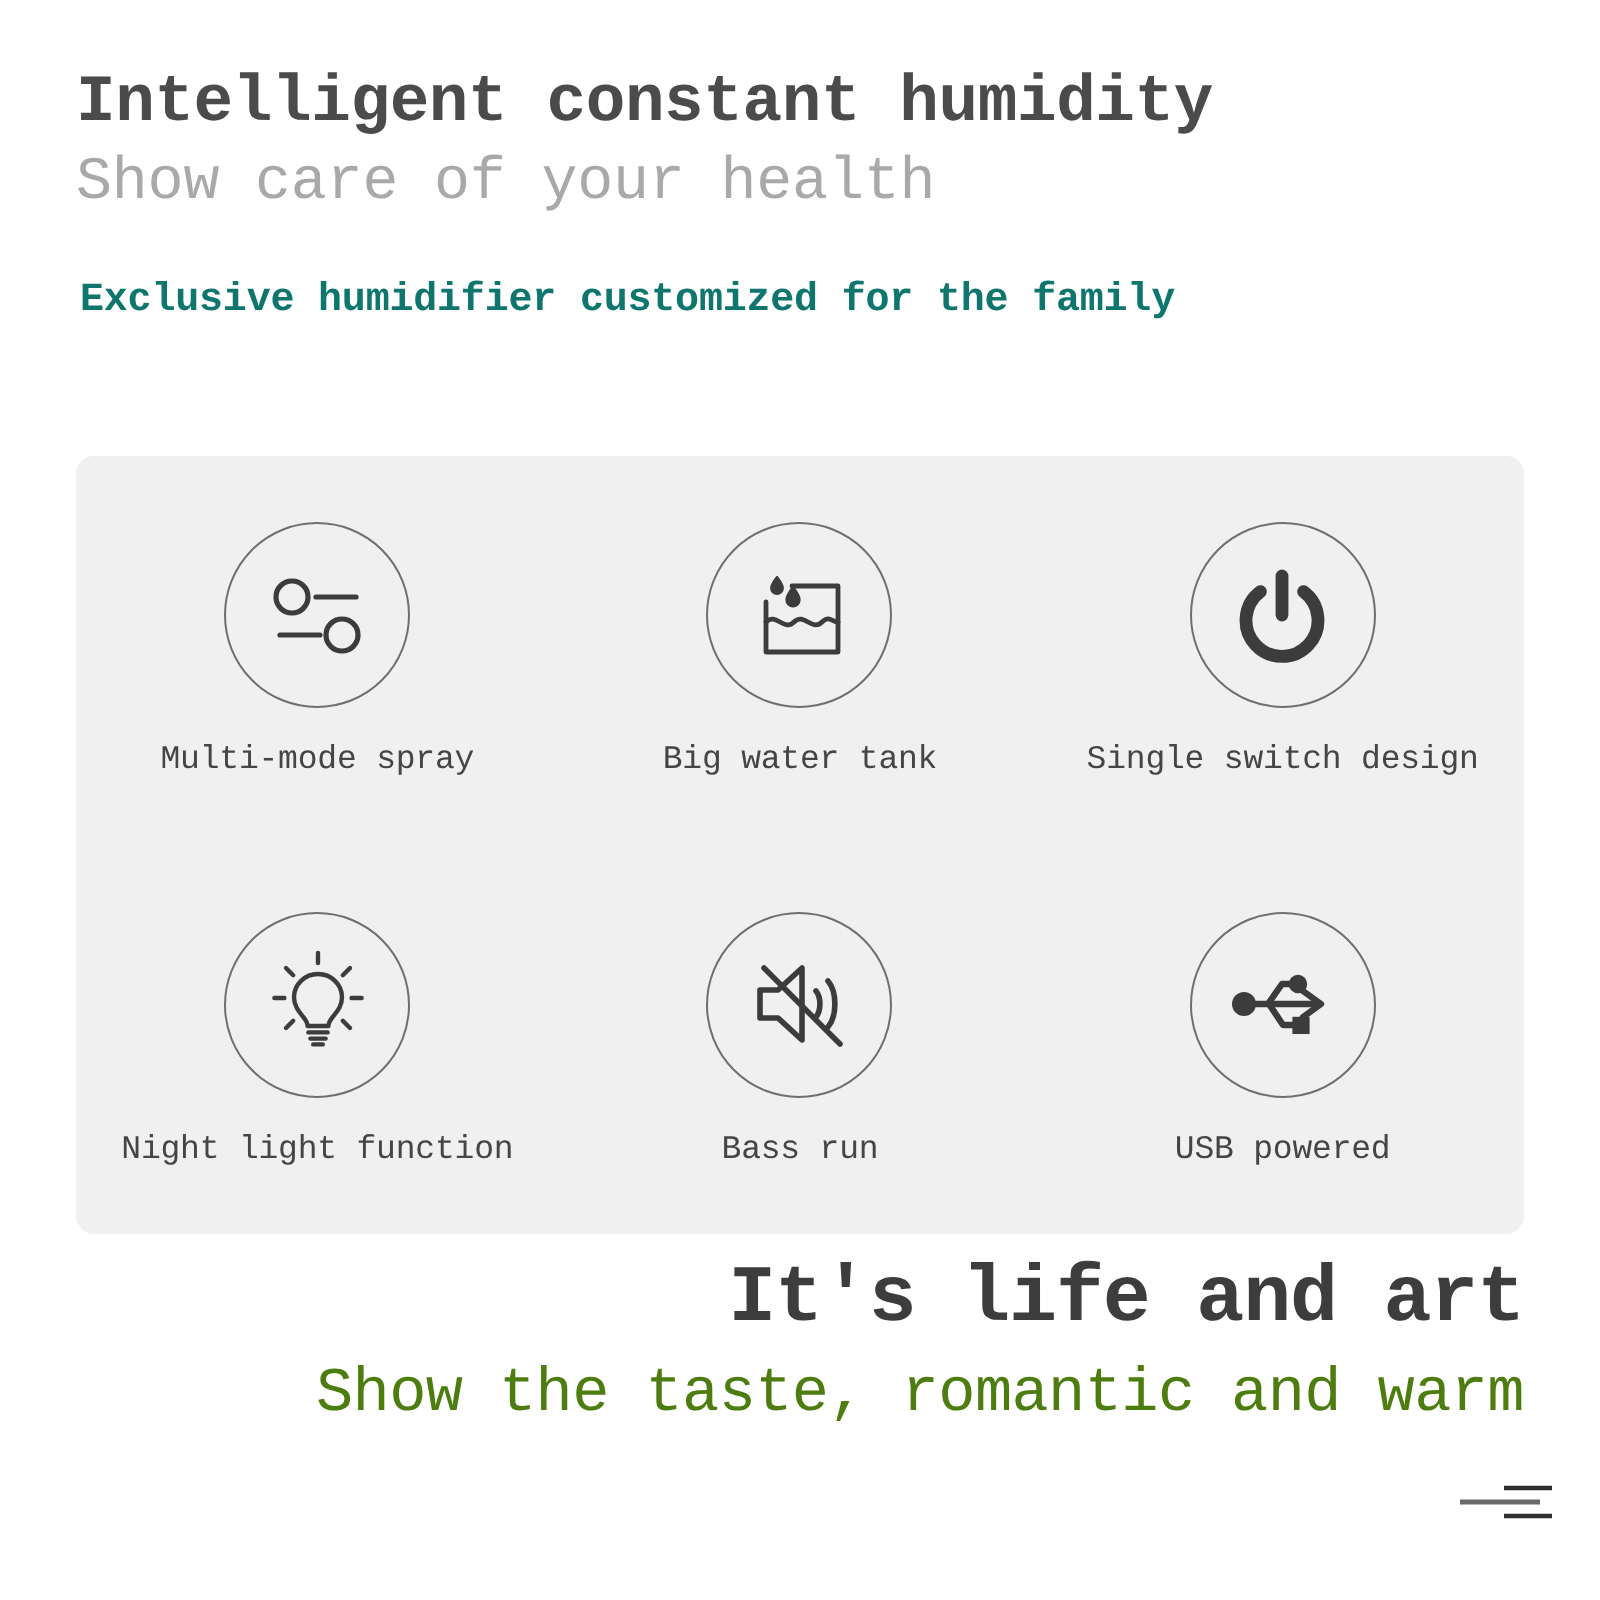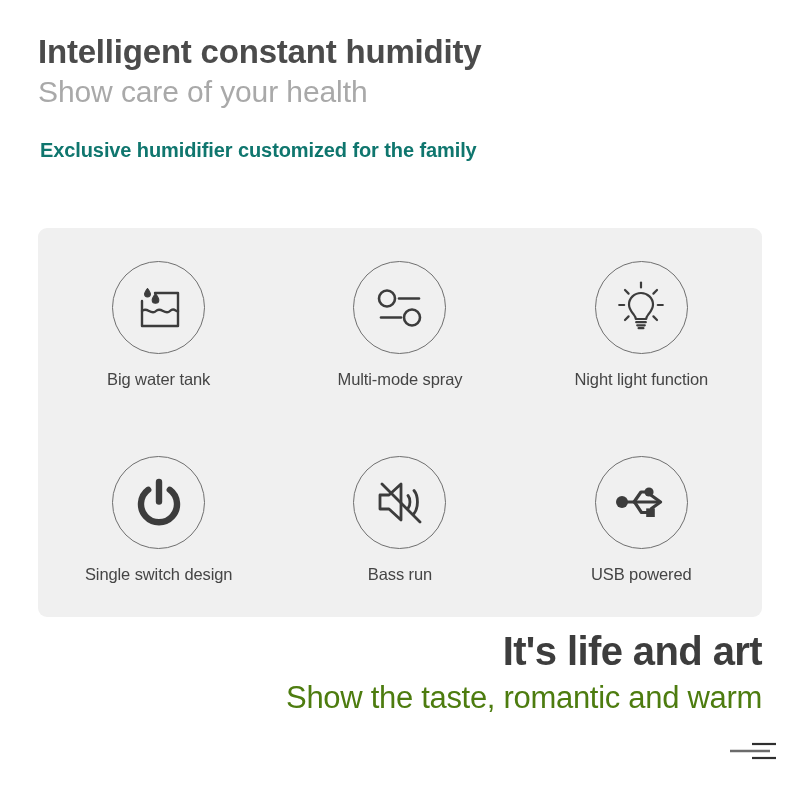--- a/index.html
+++ b/index.html
@@ -15,20 +15,21 @@
     color: #4a4a4a;
     overflow: hidden;
     position: relative;
   }
 
   .page {
     position: relative;
     width: 800px;
     height: 800px;
     box-sizing: border-box;
+    font-family: Liberation Mono, monospace;
   }
 
   
   .header {
     position: absolute;
     left: 38px;
     top: 32px;
     width: 720px;
   }
   .headline-main {
@@ -162,45 +163,57 @@
     <div class="headline-sub">Show care of your health</div>
     <div class="headline-note">Exclusive humidifier customized for the family</div>
   </div>
 
   <div class="feature-panel">
     <div class="feature-grid">
 
       <div class="feature-cell">
         <div class="icon-circle">
           <span>
-            <svg width="52" height="48" viewBox="0 0 52 48" fill="none" stroke="#3c3c3c" stroke-width="2.4" stroke-linecap="round" stroke-linejoin="round">
-
-              <path d="M9 17 L9 42 L45 42 L45 9 L22 9"></path>
-              <path d="M9 27 C14 22, 18 32, 23 27 C28 22, 32 32, 37 27 C41 23, 43 28, 45 27"></path>
-
-              <path d="M14.5 4.5 C14.5 4.5 11.6 8.2 11.6 10.1 C11.6 11.7 12.9 13 14.5 13 C16.1 13 17.4 11.7 17.4 10.1 C17.4 8.2 14.5 4.5 14.5 4.5 Z" fill="#3c3c3c" stroke-width="1.1"></path>
-              <path d="M22.5 9.5 C22.5 9.5 19.2 13.8 19.2 15.9 C19.2 17.7 20.7 19.2 22.5 19.2 C24.3 19.2 25.8 17.7 25.8 15.9 C25.8 13.8 22.5 9.5 22.5 9.5 Z" fill="#3c3c3c" stroke-width="1.1"></path>
-            </svg>
-          </span>
-        </div>
-        <div class="feature-label">Big water tank</div>
-      </div>
-
-      <div class="feature-cell">
-        <div class="icon-circle">
-          <span>
             <svg width="52" height="42" viewBox="0 0 52 42" fill="none" stroke="#3c3c3c" stroke-width="2.6" stroke-linecap="round">
               <circle cx="13" cy="11.5" r="8"></circle>
               <line x1="25" y1="11.5" x2="45" y2="11.5"></line>
               <line x1="7" y1="30.5" x2="27" y2="30.5"></line>
               <circle cx="38" cy="30.5" r="8"></circle>
             </svg>
           </span>
         </div>
         <div class="feature-label">Multi-mode spray</div>
+      </div>
+
+      <div class="feature-cell">
+        <div class="icon-circle">
+          <span>
+            <svg width="52" height="48" viewBox="0 0 52 48" fill="none" stroke="#3c3c3c" stroke-width="2.4" stroke-linecap="round" stroke-linejoin="round">
+
+              <path d="M9 17 L9 42 L45 42 L45 9 L22 9"></path>
+              <path d="M9 27 C14 22, 18 32, 23 27 C28 22, 32 32, 37 27 C41 23, 43 28, 45 27"></path>
+
+              <path d="M14.5 4.5 C14.5 4.5 11.6 8.2 11.6 10.1 C11.6 11.7 12.9 13 14.5 13 C16.1 13 17.4 11.7 17.4 10.1 C17.4 8.2 14.5 4.5 14.5 4.5 Z" fill="#3c3c3c" stroke-width="1.1"></path>
+              <path d="M22.5 9.5 C22.5 9.5 19.2 13.8 19.2 15.9 C19.2 17.7 20.7 19.2 22.5 19.2 C24.3 19.2 25.8 17.7 25.8 15.9 C25.8 13.8 22.5 9.5 22.5 9.5 Z" fill="#3c3c3c" stroke-width="1.1"></path>
+            </svg>
+          </span>
+        </div>
+        <div class="feature-label">Big water tank</div>
+      </div>
+
+      <div class="feature-cell">
+        <div class="icon-circle">
+          <span>
+            <svg width="50" height="50" viewBox="0 0 50 50" fill="none" stroke="#3c3c3c" stroke-width="6.4" stroke-linecap="round">
+              <path d="M14.2 12.8 A18 18 0 1 0 35.8 12.8"></path>
+              <line x1="25" y1="5" x2="25" y2="24.5"></line>
+            </svg>
+          </span>
+        </div>
+        <div class="feature-label">Single switch design</div>
       </div>
 
       <div class="feature-cell">
         <div class="icon-circle">
           <span>
             <svg width="54" height="54" viewBox="0 0 54 54" fill="none" stroke="#3c3c3c" stroke-width="2.2" stroke-linecap="round" stroke-linejoin="round">
 
               <path d="M27 12 C20.4 12, 15 17.2, 15 23.6 C15 28.1, 17.6 30.9, 19.6 33.4
                        C21.1 35.3, 21.8 36.4, 21.8 38 L32.2 38
                        C32.2 36.4, 32.9 35.3, 34.4 33.4 C36.4 30.9, 39 28.1, 39 23.6
@@ -214,32 +227,20 @@
               <line x1="5.2" y1="24" x2="10.2" y2="24"></line>
               <line x1="43.8" y1="24" x2="48.8" y2="24"></line>
               <line x1="11.0" y1="9.0" x2="14.6" y2="12.6"></line>
               <line x1="43.0" y1="9.0" x2="39.4" y2="12.6"></line>
               <line x1="11.0" y1="39.0" x2="14.6" y2="35.4"></line>
               <line x1="43.0" y1="39.0" x2="39.4" y2="35.4"></line>
             </svg>
           </span>
         </div>
         <div class="feature-label">Night light function</div>
-      </div>
-
-      <div class="feature-cell">
-        <div class="icon-circle">
-          <span>
-            <svg width="50" height="50" viewBox="0 0 50 50" fill="none" stroke="#3c3c3c" stroke-width="6.4" stroke-linecap="round">
-              <path d="M14.2 12.8 A18 18 0 1 0 35.8 12.8"></path>
-              <line x1="25" y1="5" x2="25" y2="24.5"></line>
-            </svg>
-          </span>
-        </div>
-        <div class="feature-label">Single switch design</div>
       </div>
 
       <div class="feature-cell">
         <div class="icon-circle">
           <span>
             <svg width="54" height="50" viewBox="0 0 54 50" fill="none" stroke="#3c3c3c" stroke-width="2.8" stroke-linecap="round" stroke-linejoin="round">
 
               <path d="M7 18 L16 18 L28 7 L28 43 L16 32 L7 32 Z"></path>
 
               <path d="M35 18.5 C37.6 21.6, 37.6 28.4, 35 31.5"></path>

